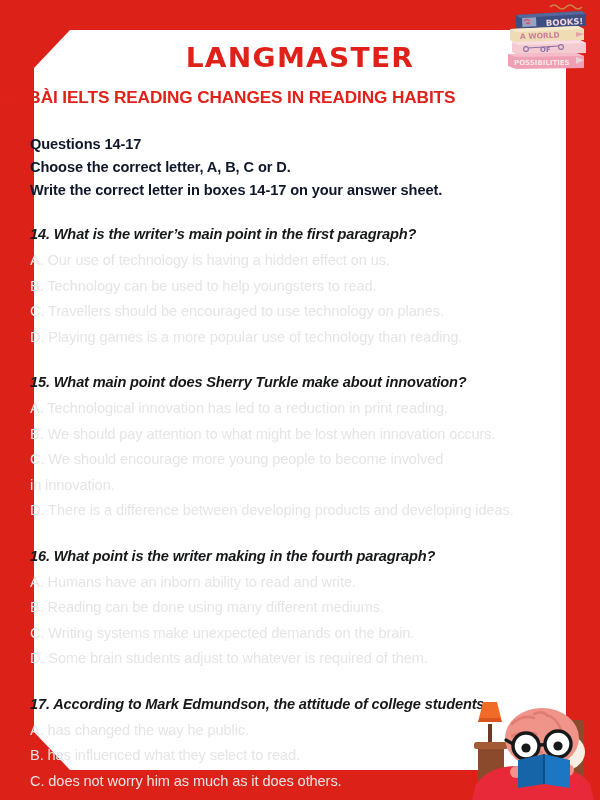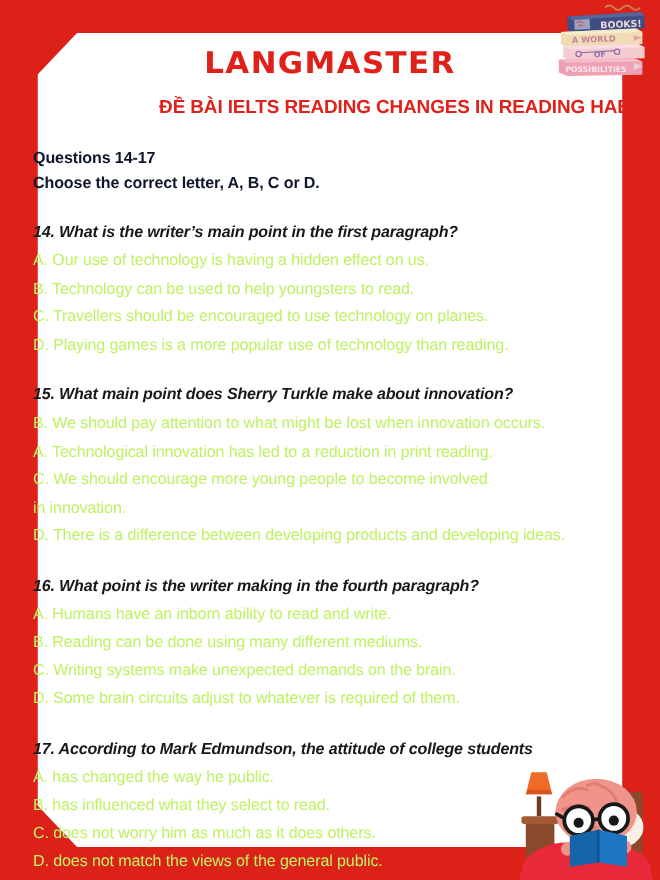--- a/index.html
+++ b/index.html
@@ -50,21 +50,21 @@
     color: #E02119;
     font-family: "DejaVu Sans", sans-serif;
     transform: scaleX(1.04);
   }
 
   .doc-title {
     position: absolute;
     top: 87px;
     left: 0;
     width: 600px;
-    text-align: right;
+    text-align: left;
     font-size: 17.2px;
     font-weight: 700;
     letter-spacing: -0.1px;
     color: #E02119;
   }
 
   .body-area {
     position: absolute;
     left: 30px;
     top: 133px;
@@ -89,21 +89,21 @@
     font-style: italic;
     color: #17181A;
     line-height: 25px;
     letter-spacing: -0.15px;
     margin-bottom: 1px;
   }
 
   .qopt {
     font-size: 14.6px;
     font-weight: 400;
-    color: #bef264;
+    color: #e5e5e5;
     line-height: 25.5px;
     letter-spacing: -0.1px;
   }
 
   
   .books {
     position: absolute;
     right: 8px;
     top: 2px;
     width: 86px;
@@ -129,45 +129,46 @@
 <div class="content">
 
   <div class="brand">LANGMASTER</div>
   <div class="doc-title">ĐỀ BÀI IELTS READING CHANGES IN READING HABITS</div>
 
   <div class="body-area">
 
     <div class="instructions">
       <p>Questions 14-17</p>
       <p>Choose the correct letter, A, B, C or D.</p>
+      <p>Write the correct letter in boxes 14-17 on your answer sheet.</p>
     </div>
 
     <div class="qblock">
       <div class="qstem">14. What is the writer’s main point in the first paragraph?</div>
       <div class="qopt">A. Our use of technology is having a hidden effect on us.</div>
       <div class="qopt">B. Technology can be used to help youngsters to read.</div>
       <div class="qopt">C. Travellers should be encouraged to use technology on planes.</div>
       <div class="qopt">D. Playing games is a more popular use of technology than reading.</div>
     </div>
 
     <div class="qblock">
       <div class="qstem">15. What main point does Sherry Turkle make about innovation?</div>
+      <div class="qopt">A. Technological innovation has led to a reduction in print reading.</div>
       <div class="qopt">B. We should pay attention to what might be lost when innovation occurs.</div>
-      <div class="qopt">A. Technological innovation has led to a reduction in print reading.</div>
       <div class="qopt">C. We should encourage more young people to become involved</div>
       <div class="qopt">in innovation.</div>
       <div class="qopt">D. There is a difference between developing products and developing ideas.</div>
     </div>
 
     <div class="qblock">
       <div class="qstem">16. What point is the writer making in the fourth paragraph?</div>
       <div class="qopt">A. Humans have an inborn ability to read and write.</div>
       <div class="qopt">B. Reading can be done using many different mediums.</div>
       <div class="qopt">C. Writing systems make unexpected demands on the brain.</div>
-      <div class="qopt">D. Some brain circuits adjust to whatever is required of them.</div>
+      <div class="qopt">D. Some brain students adjust to whatever is required of them.</div>
     </div>
 
     <div class="qblock">
       <div class="qstem">17. According to Mark Edmundson, the attitude of college students</div>
       <div class="qopt">A. has changed the way he public.</div>
       <div class="qopt">B. has influenced what they select to read.</div>
       <div class="qopt">C. does not worry him as much as it does others.</div>
       <div class="qopt">D. does not match the views of the general public.</div>
     </div>
 

